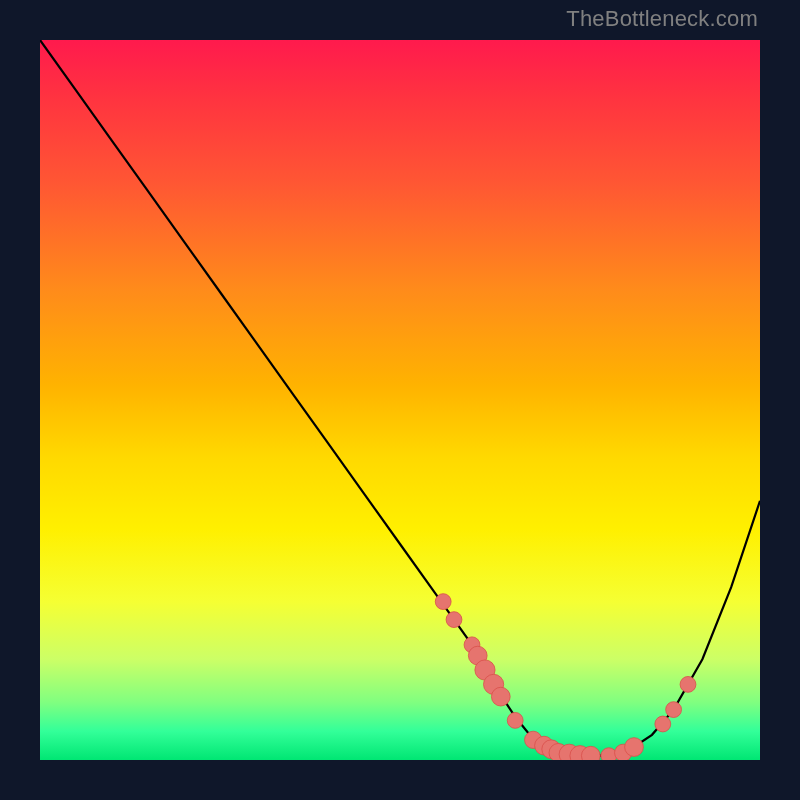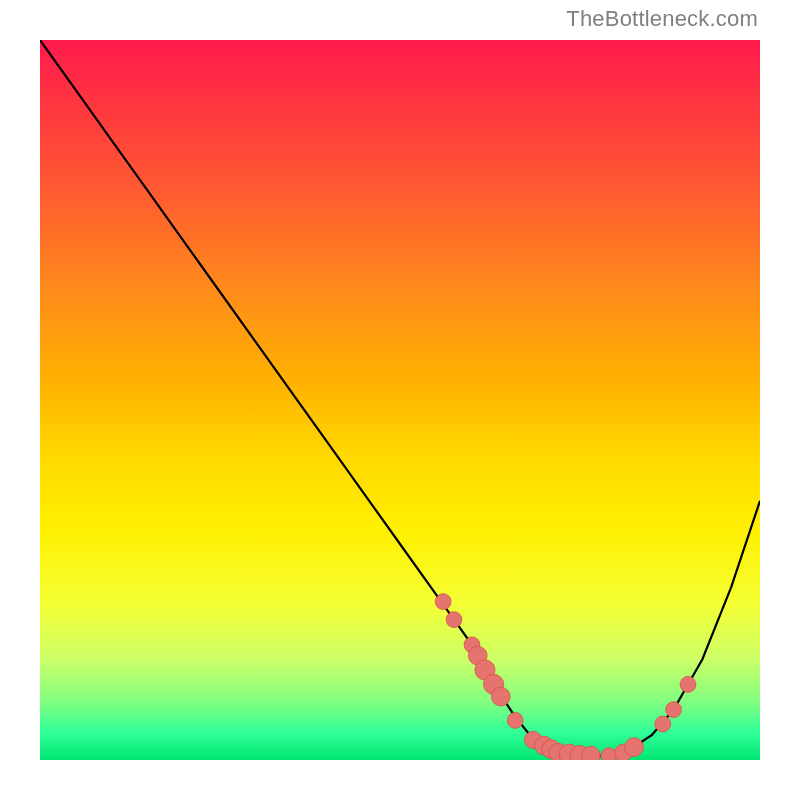--- a/index.html
+++ b/index.html
@@ -1,21 +1,21 @@
 <!DOCTYPE html>
 <html><head>
 <meta charset="utf-8">
 <style>
   * { margin: 0; padding: 0; box-sizing: border-box; }
   html, body { width: 800px; height: 800px; overflow: hidden; background: #000; }
   .container {
     position: relative;
     width: 800px;
     height: 800px;
-    background: #ffffff;
+    background: #0f172a;
   }
   .gradient-bg {
     position: absolute;
     left: 40px;
     top: 40px;
     width: 720px;
     height: 720px;
     background: linear-gradient(to bottom,
       #ff1a4d 0%,
       #ff3340 8%,

